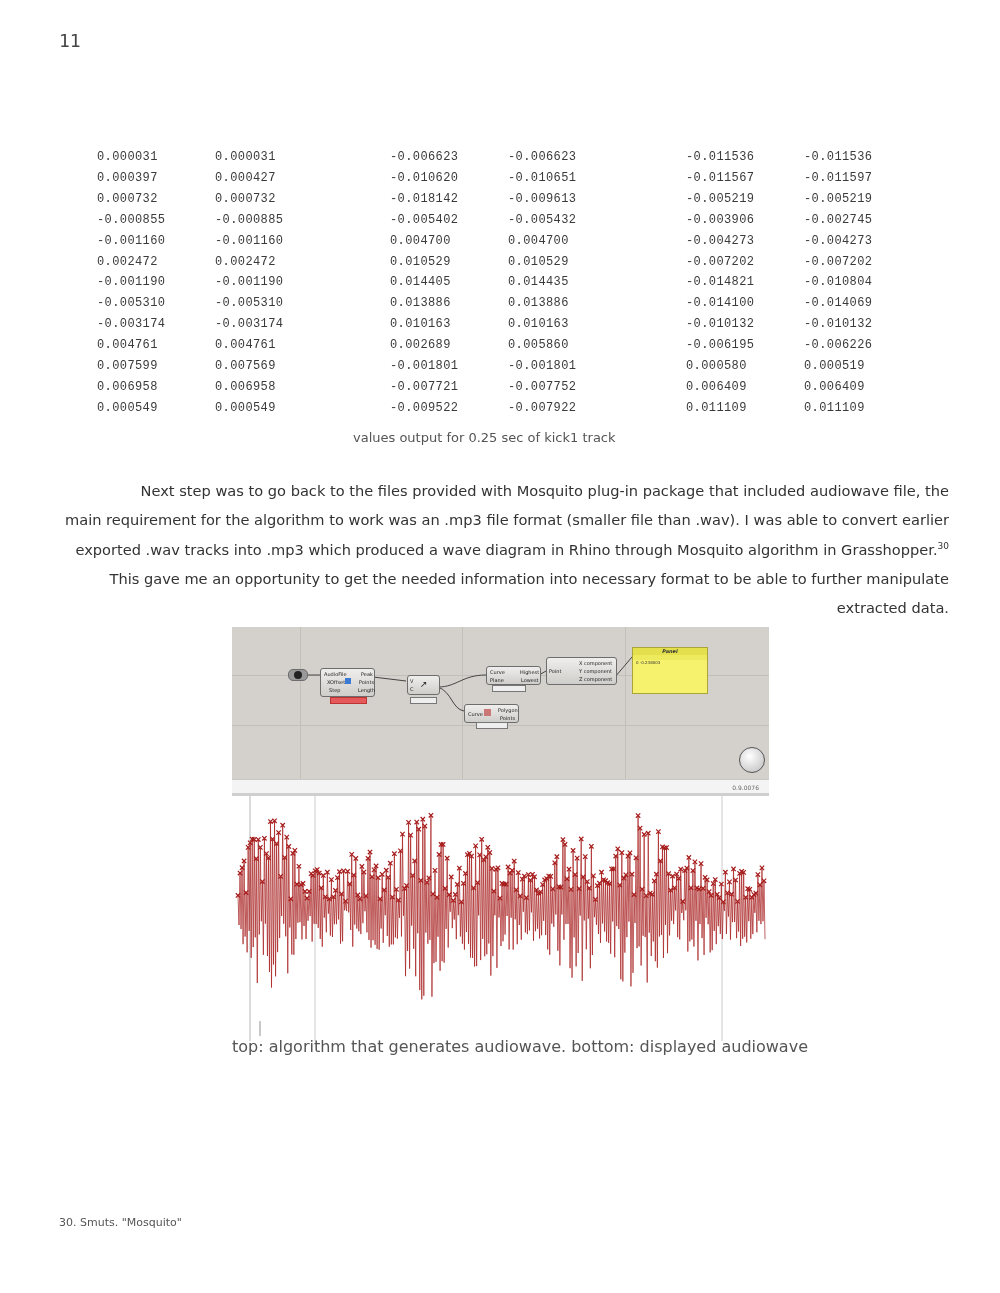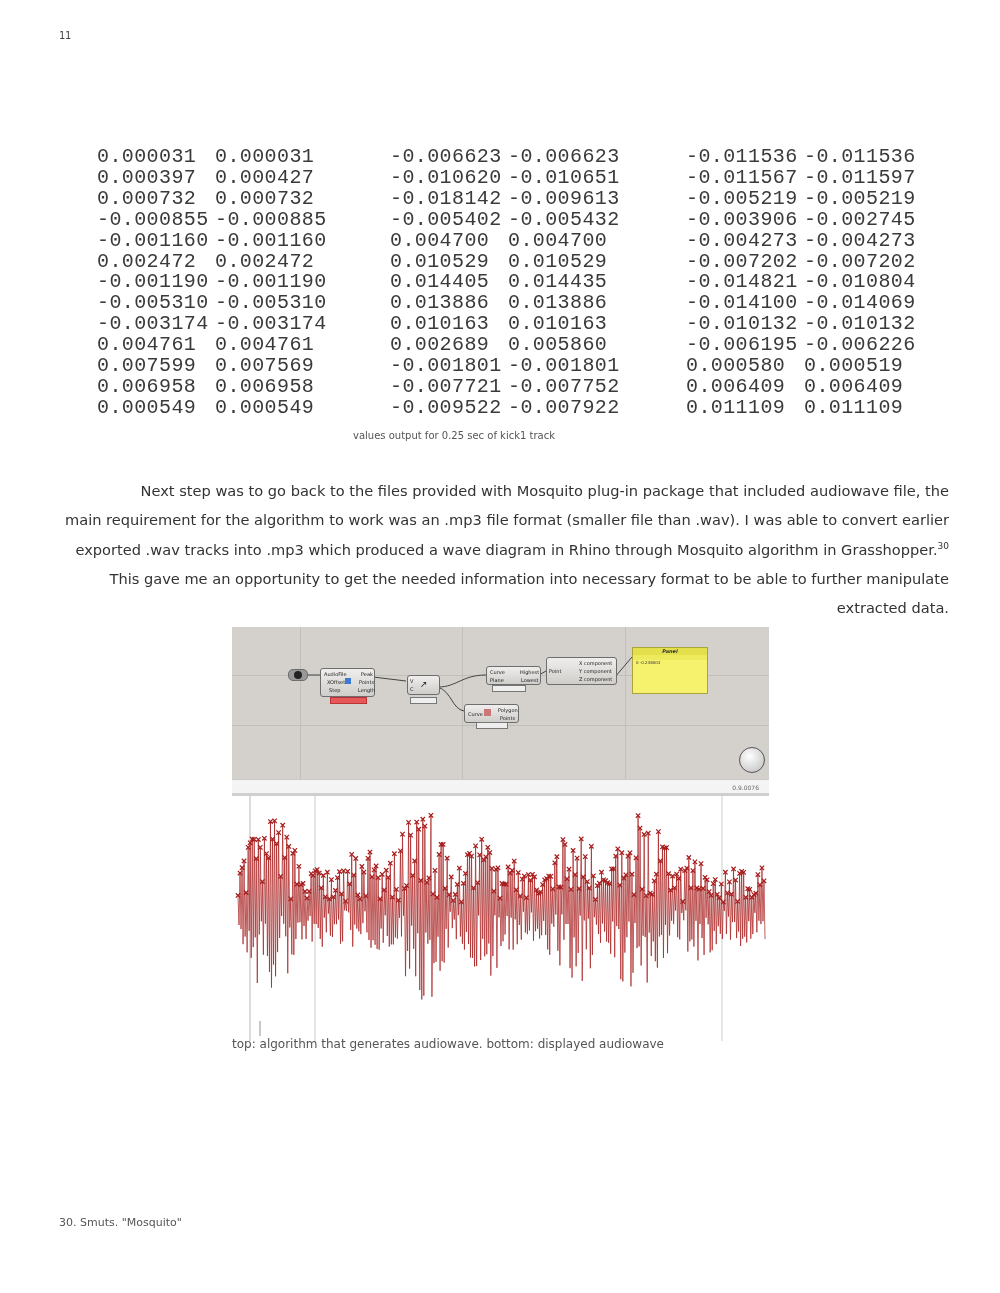--- a/index.html
+++ b/index.html
@@ -1,27 +1,27 @@
 <!DOCTYPE html>
 <html><head>
 <meta charset="utf-8">
 <style>
   html, body { margin: 0; padding: 0; background: #ffffff; }
   body { width: 1000px; height: 1293px; position: relative; overflow: hidden;
          font-family: "DejaVu Sans", sans-serif; color: #333; }
-  .page-number { position: absolute; left: 59px; top: 30px; font-size: 10px; color: #444;
+  .page-number { position: absolute; left: 59px; top: 30px; font-size: 18px; color: #444;
                  font-family: "DejaVu Sans Mono", monospace; }
   .values-table { position: absolute; top: 147px; font-family: "Liberation Mono", "DejaVu Sans Mono", monospace;
-                  font-size: 20px; color: #3a3a3a; line-height: 20.9px; letter-spacing: 0.4px; }
+                  font-size: 12px; color: #3a3a3a; line-height: 20.9px; letter-spacing: 0.4px; }
   .values-table .row { display: flex; white-space: pre; }
   .values-table .cell { width: 118px; }
   #tbl-0 { left: 97px; } #tbl-1 { left: 390px; } #tbl-2 { left: 686px; }
-  .caption { position: absolute; font-size: 10px; color: #555; font-family: "DejaVu Sans", sans-serif; }
+  .caption { position: absolute; font-size: 13px; color: #555; font-family: "DejaVu Sans", sans-serif; }
   #caption-values { left: 353px; top: 430px; }
-  #caption-figure { left: 232px; top: 1037px; font-size: 12px; }
+  #caption-figure { left: 232px; top: 1037px; font-size: 16px; }
   .body-text { position: absolute; left: 59px; top: 476px; width: 890px; font-size: 14.6px;
                line-height: 29.3px; color: #333; text-align: right; }
   .body-text p { margin: 0; text-indent: 59px; }
   .body-text sup { font-size: 9px; line-height: 0; }
   .footnote { position: absolute; left: 59px; top: 1216px; font-size: 11px; color: #555; }
 
   
   .gh-canvas { position: absolute; left: 232px; top: 627px; width: 537px; height: 152px;
                background: #d4d1cc; overflow: hidden; }
   .gh-grid-v { position: absolute; top: 0; bottom: 0; width: 1px; background: #c2bfb9; }

